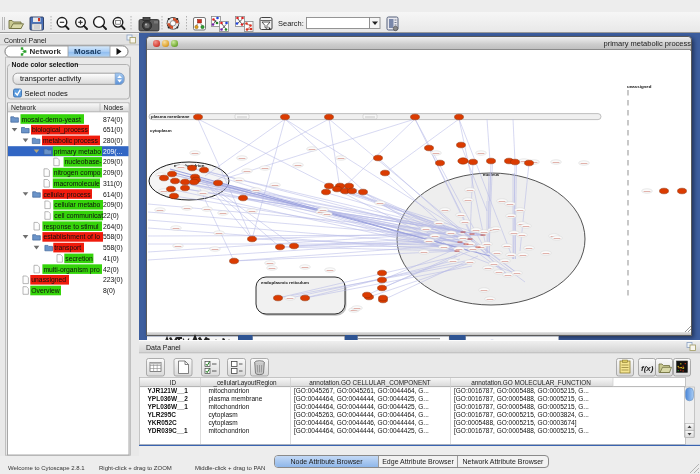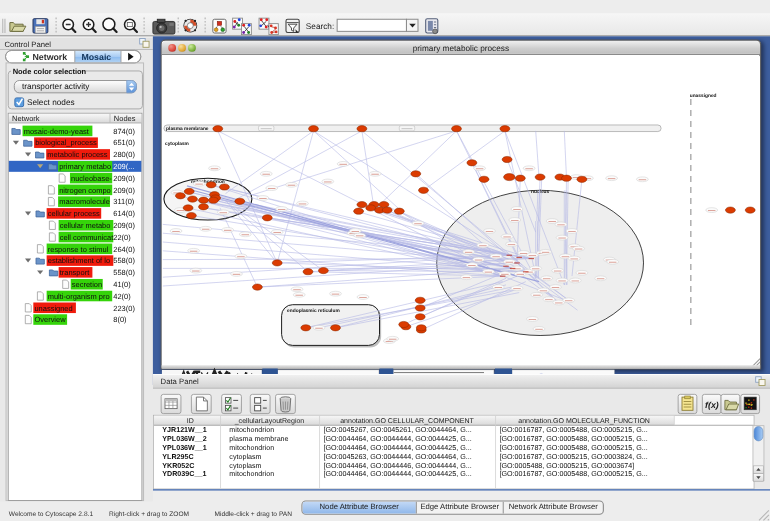--- a/index.html
+++ b/index.html
@@ -16,21 +16,21 @@
 #titlebar .g { left:27px; background:radial-gradient(circle at 35% 30%, #d2eda4, #7fb33d 60%, #4c7b18); border:0.5px solid #5a7d2b;}
 #toolbar { position:absolute; left:0; top:12px; width:700px; height:21px;
   background:linear-gradient(#f6f6f6,#e8e8e8); border-bottom:1px solid #9a9a9a; }
 #cpanel { position:absolute; left:0; top:33px; width:139px; height:423px; background:#e9e9e9; }
 #mdi { position:absolute; left:139px; top:33px; width:561px; height:317px; background:#3d5e9e; overflow:hidden; }
 #win { position:absolute; left:7px; top:3px; width:546px; height:300px;
   background:#ffffff; border:1px solid #5a5a5a; border-radius:4px 4px 0 0;
   box-shadow: inset -1px 0 0 #9a9a9a, 2px 2px 4px rgba(0,0,10,0.45); }
 #wtitle { position:absolute; left:0; top:0; width:100%; height:13px;
   background:linear-gradient(#f0f0f0,#cdcdcd 60%,#c0c0c0); border-bottom:1px solid #8a8a8a; border-radius:4px 4px 0 0; }
-#wtitle .t { position:absolute; top:2px; width:100%; text-align:center; font-size:7.5px; color:#222; }
+#wtitle .t { position:absolute; top:2px; width:100%; text-align:right; font-size:7.5px; color:#222; }
 .wdot { position:absolute; top:3px; width:6.5px; height:6.5px; border-radius:50%; }
 #wtitle .r { left:6px; background:radial-gradient(circle at 35% 30%, #f0958c, #d84136 65%, #8e1f18); }
 #wtitle .y { left:15px; background:radial-gradient(circle at 35% 30%, #f8dfa0, #e0a42f 65%, #a06a10); }
 #wtitle .g { left:24px; background:radial-gradient(circle at 35% 30%, #cdea9e, #76ad36 65%, #477514); }
 #canvas { position:absolute; left:0px; top:14px; }
 #wbottom { position:absolute; left:0; bottom:0; width:100%; height:3px;
   background:linear-gradient(#e6e6e6,#bdbdbd); }
 #dpanel { position:absolute; left:139px; top:340px; width:561px; height:106px; background:#e9e9e9; }
 #bottombar { position:absolute; left:0; top:456px; width:700px; height:18px; background:#ededed; }
 #bottombar .s { position:absolute; top:8.5px; font-size:6px; color:#333; }

